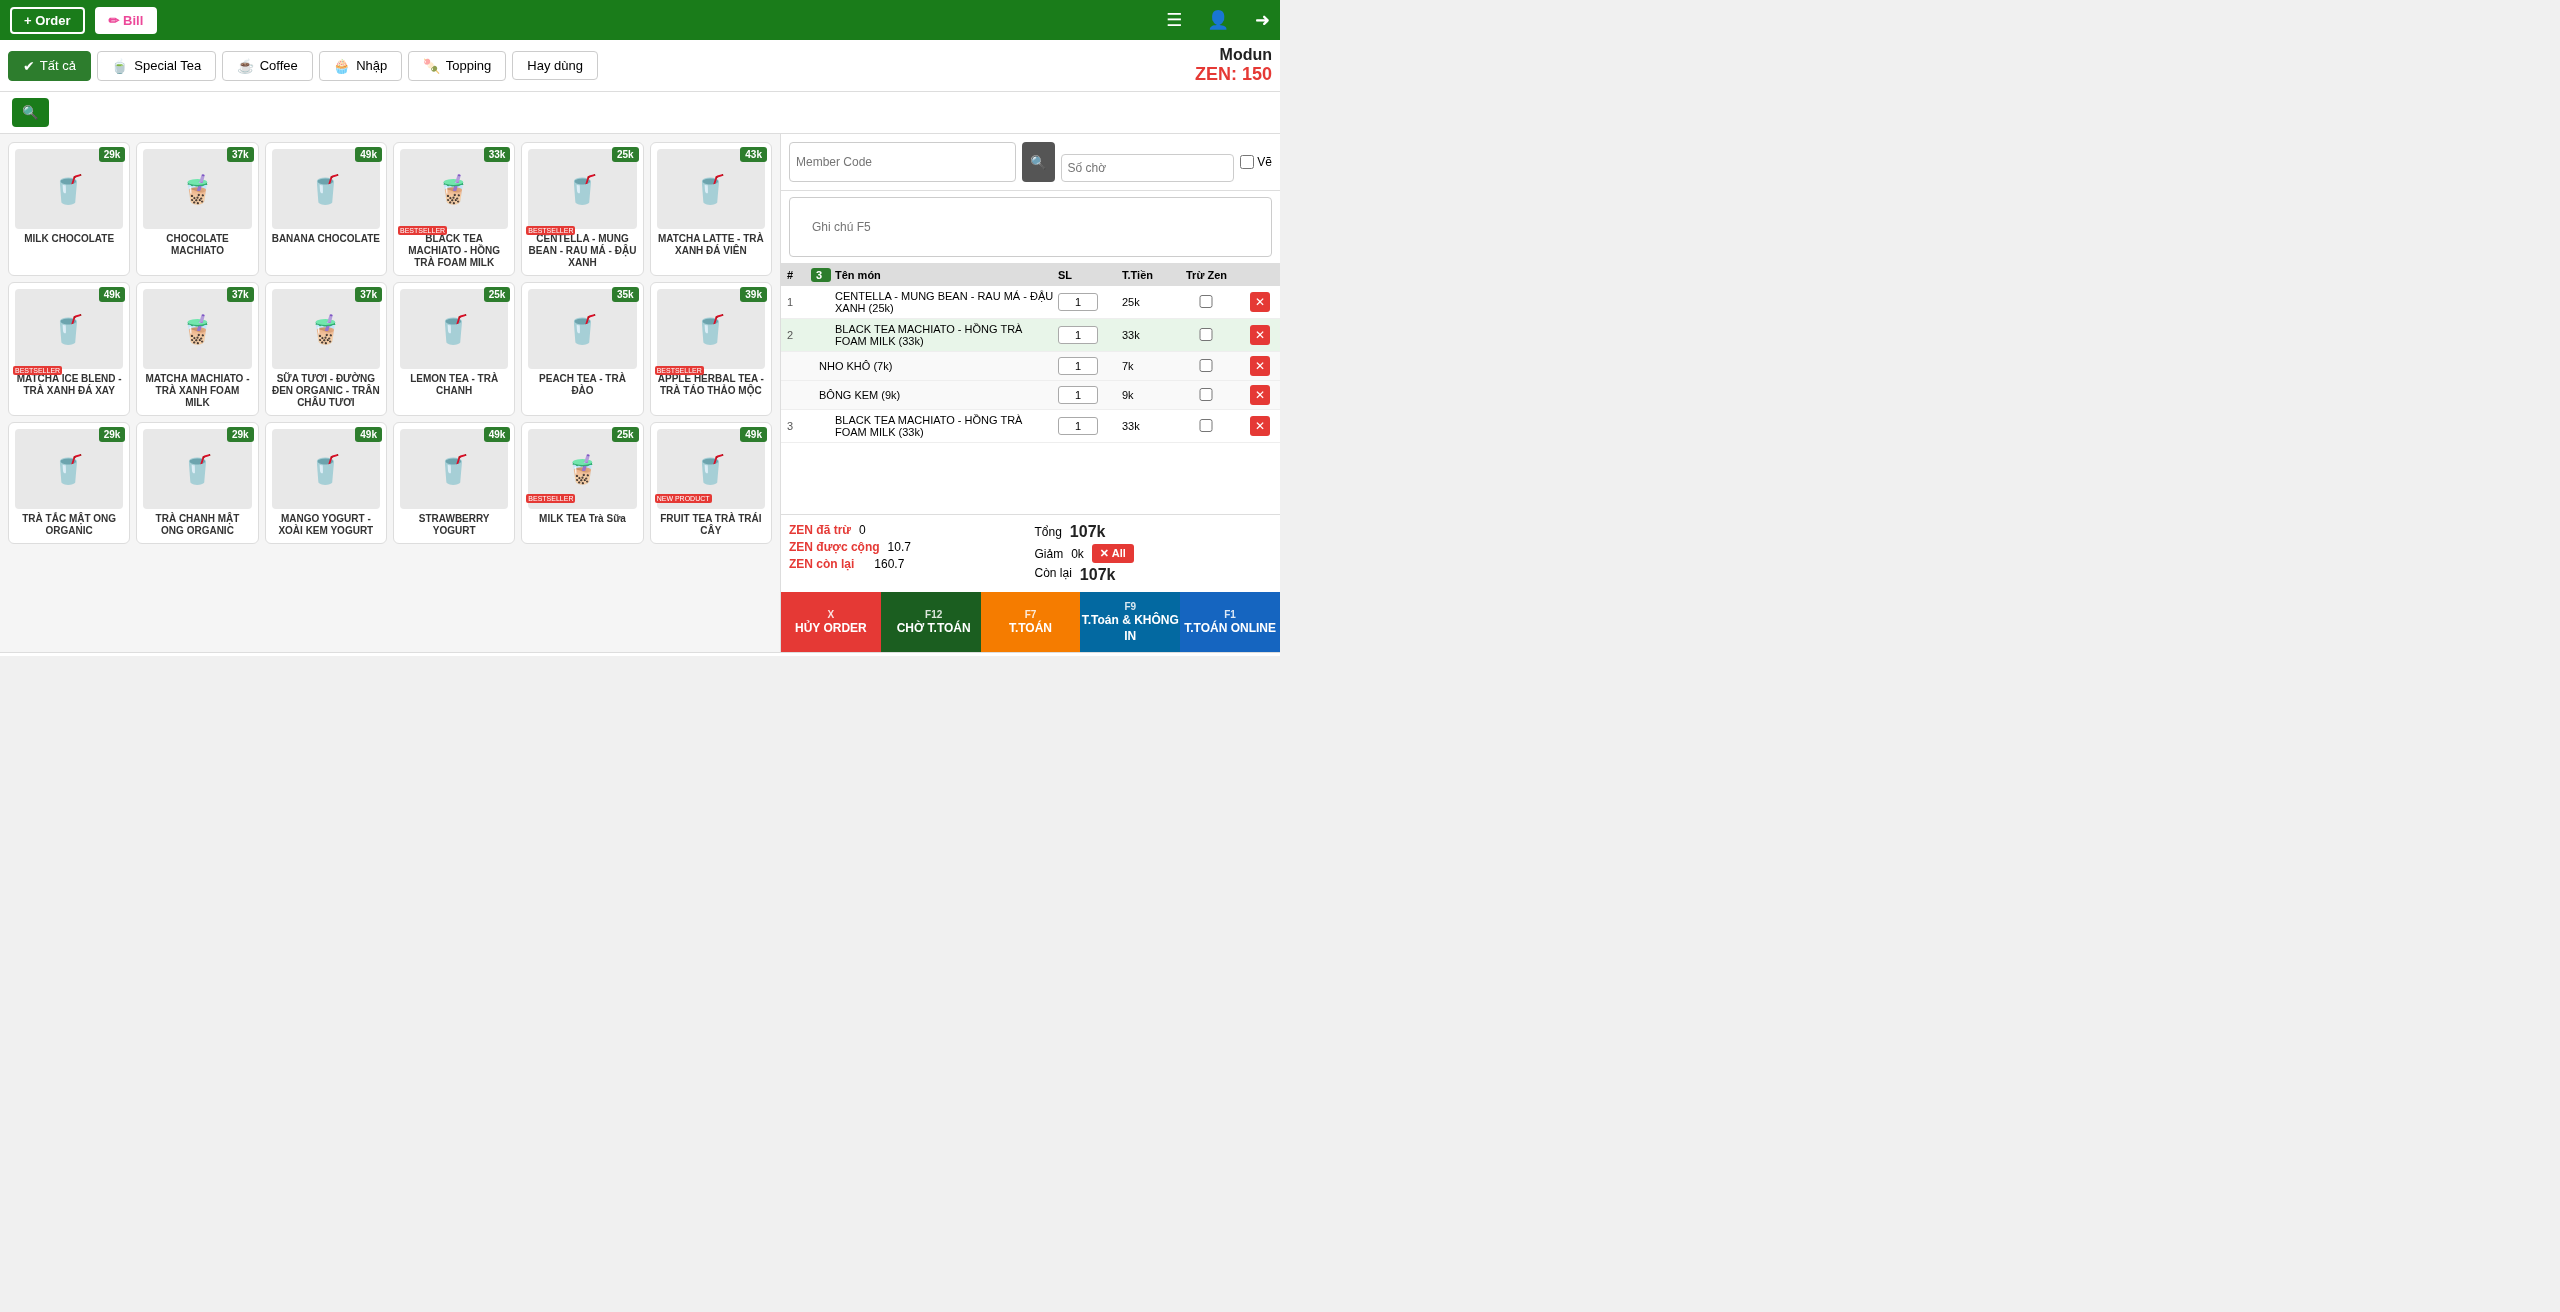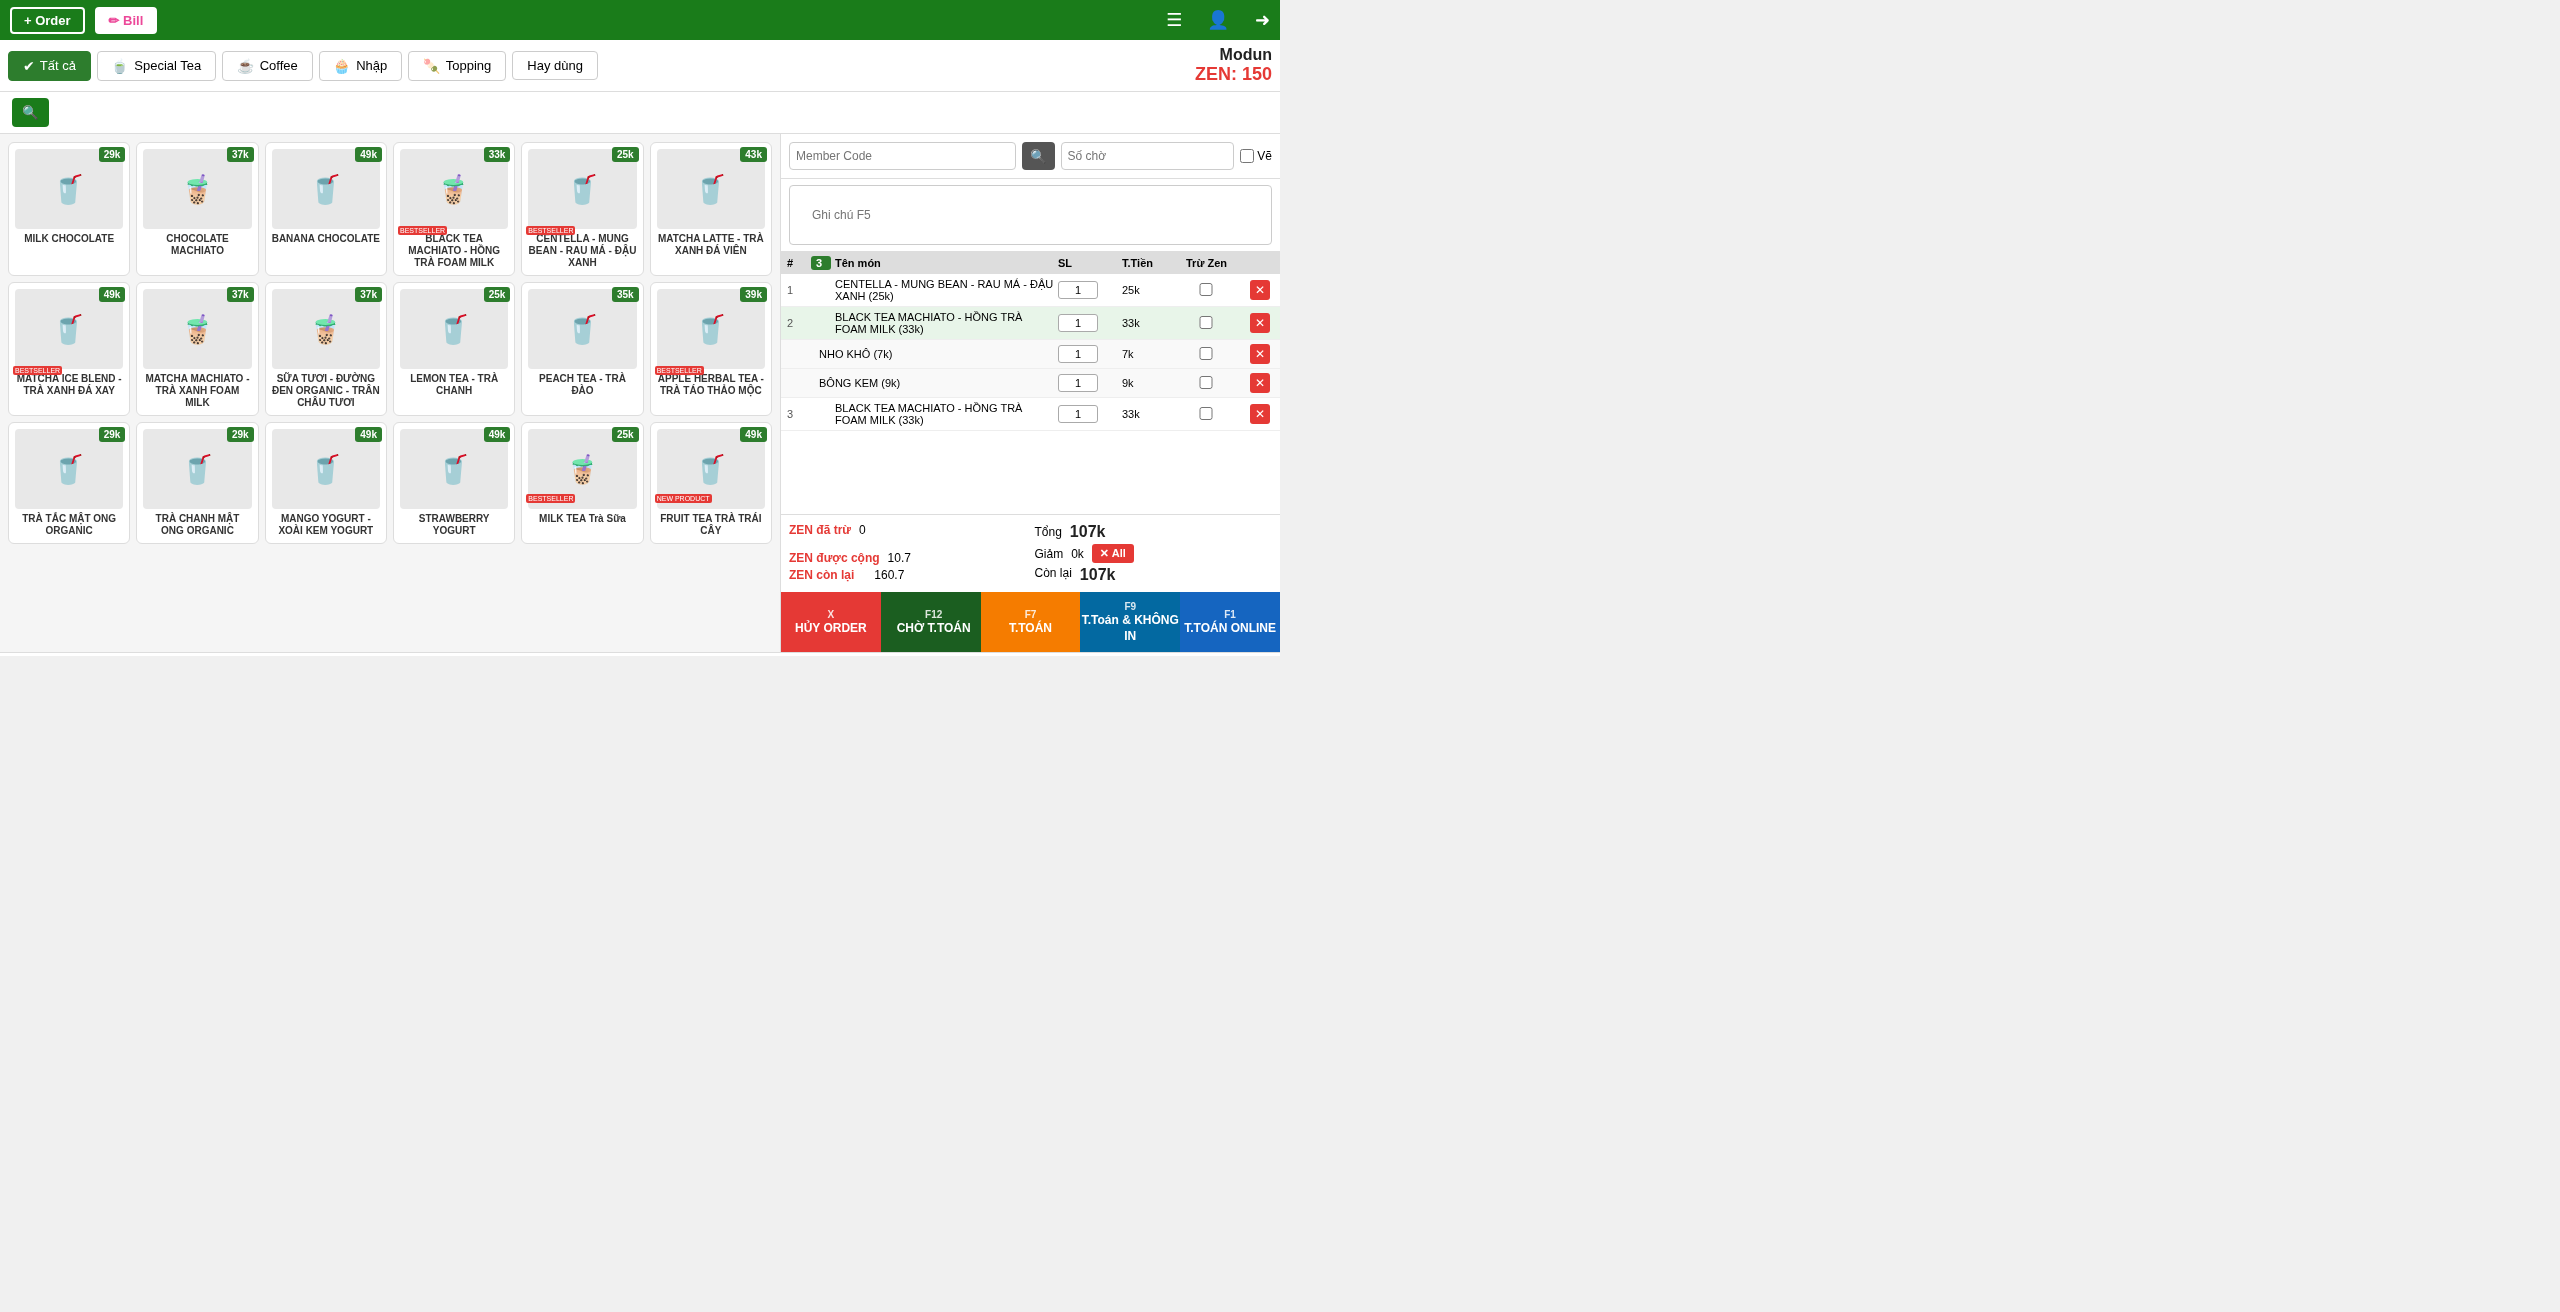--- a/index.html
+++ b/index.html
@@ -37,21 +37,21 @@
     .product-img { width: 100%; height: 80px; background: #e8e8e8; border-radius: 4px; display: flex; align-items: center; justify-content: center; font-size: 28px; margin-bottom: 4px; }
     .product-name { font-size: 10px; color: #333; font-weight: bold; line-height: 1.2; }
     .badge { position: absolute; bottom: 40px; left: 4px; background: #e53935; color: white; font-size: 8px; padding: 1px 3px; border-radius: 2px; }
     .badge-best { background: #e53935; }
 
     
     .right-panel { width: 500px; background: white; display: flex; flex-direction: column; border-left: 1px solid #ddd; }
     .right-top { padding: 8px; display: flex; gap: 6px; border-bottom: 1px solid #ddd; }
     .member-input { flex: 2; border: 1px solid #ccc; border-radius: 4px; padding: 6px; font-size: 12px; }
     .member-search-btn { background: #555; color: white; border: none; padding: 6px 8px; border-radius: 4px; cursor: pointer; }
-    .socho-input { flex: 1.5; border: 1px solid #ccc; border-radius: 4px; padding: 6px; font-size: 12px; }
+    .socho-input { flex: 1.5; border: 1px solid #ccc; border-radius: 4px; padding: 6px; font-size: 12px; margin-top: 12px; }
     .ve-checkbox { display: flex; align-items: center; gap: 3px; font-size: 12px; }
     .right-note { padding: 6px 8px; border-bottom: 1px solid #ddd; }
     .right-note input { width: 100%; border: 1px solid #ccc; border-radius: 4px; padding: 22px; font-size: 12px; }
 
     
     .order-table { flex: 1; overflow-y: auto; }
     .order-table-header { display: grid; grid-template-columns: 20px 20px 1fr 60px 60px 60px 24px; background: #ddd; padding: 4px 6px; font-size: 11px; font-weight: bold; align-items: center; gap: 4px; }
     .order-row { display: grid; grid-template-columns: 20px 20px 1fr 60px 60px 60px 24px; padding: 4px 6px; border-bottom: 1px solid #eee; align-items: center; gap: 4px; font-size: 11px; }
     .order-row.highlighted { background: #e8f5e9; }
     .order-row.sub-item { padding-left: 30px; grid-template-columns: 0px 0px 1fr 60px 60px 60px 24px; background: #f9f9f9; }
@@ -320,21 +320,21 @@
       <input type="text" value="1" style="">
       <span>33k</span>
       <span><input type="checkbox" style=""></span>
       <button class="del-btn">✕</button>
     </div>
       </div>
 
     <div class="summary">
       <div style="display:flex; gap:8px; align-items:flex-start;">
         <div style="flex:1;">
-          <div style="display:flex; gap:8px; margin-bottom:14px;">
+          <div style="display:flex; gap:8px; margin-bottom:3px;">
             <span class="zen-label">ZEN đã trừ</span>
             <span>0</span>
           </div>
           <div style="display:flex; gap:8px; margin-bottom:3px;">
             <span class="zen-label">ZEN được cộng</span>
             <span>10.7</span>
           </div>
           <div style="display:flex; gap:20px;">
             <span class="zen-label">ZEN còn lại</span>
             <span>160.7</span>

